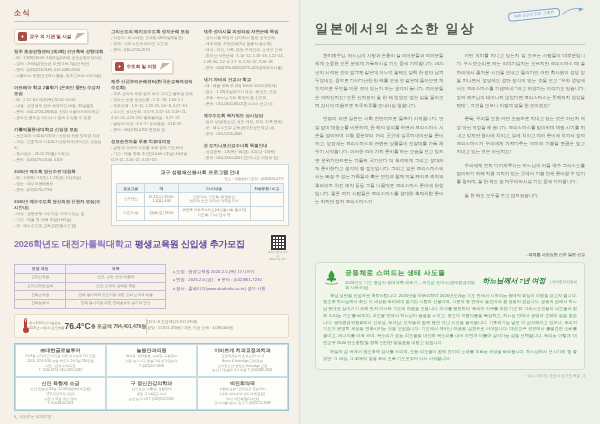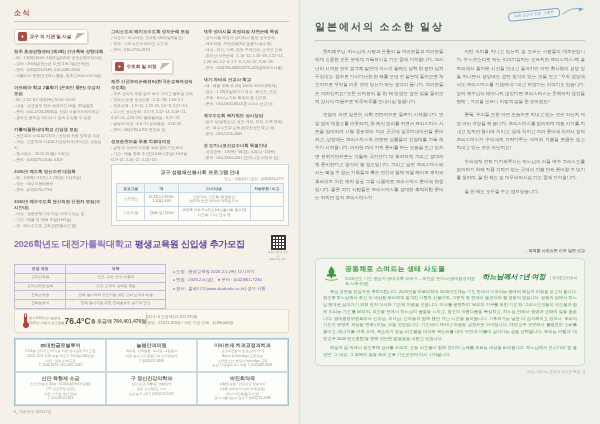--- a/index.html
+++ b/index.html
@@ -49,40 +49,40 @@
                            repeating-linear-gradient(90deg,#3a3a3a 0 1.5px,#fff 1.5px 3px);}
   .qr-cap{font-size:2.8px;color:#9a968c;line-height:1.3;margin-top:1px;white-space:pre-line;}
   .banner-body{display:flex;gap:7px;margin-top:2px;}
   table.bt{width:152px;border-collapse:collapse;flex:none;}
   .bt th{border:1px solid #c7bcd2;background:#f3eef6;font-size:3.9px;color:#77688c;padding:1.5px;}
   .bt td{border:1px solid #c7bcd2;font-size:3.6px;color:#8a877e;padding:1.5px 2px;text-align:center;line-height:1.3;}
   .bt .c-course{width:34%;}
   .bullets{flex:1;font-size:4.3px;color:#7b5fa8;line-height:2.0;padding-top:4px;}
   .bullet::before{content:"● ";font-size:3.5px;}
 
-  .thermo{display:flex;align-items:center;background:#faf7ef;border:1px solid #e4dcc8;border-radius:2px;padding:3px 7px;}
+  .thermo{margin-top:5px;display:flex;align-items:center;background:#faf7ef;border:1px solid #e4dcc8;border-radius:2px;padding:3px 7px;}
   .thermo-icon{width:7px;flex:none;display:flex;flex-direction:column;align-items:center;}
   .t-stem{width:3px;height:10px;background:linear-gradient(#ece7de 40%,#b8413a 40%);border:0.5px solid #b8413a;border-radius:2px 2px 0 0;}
   .t-bulb{width:6px;height:6px;background:#b8413a;border-radius:50%;margin-top:-1.5px;}
   .thermo-label{font-size:3.3px;color:#8d8a7e;line-height:1.45;white-space:pre-line;flex:none;}
   .thermo-temp{font-size:8.5px;font-weight:bold;color:#54514a;flex:none;}
   .thermo-total{font-size:5px;font-weight:bold;color:#6b675e;flex:none;}
   .thermo-div{width:1px;height:16px;background:#d9d2bf;flex:none;}
   .thermo-right{font-size:3.8px;color:#88857a;line-height:1.55;white-space:pre-line;}
 
   .ads{margin-top:5px;display:grid;grid-template-columns:1fr 1fr 1fr;border:1px solid #a6c4cf;background:#fdfdfa;}
   .ad{border:1px solid #c6dbe2;padding:2.5px 2px;text-align:center;min-height:30px;}
   .ad-name{font-size:5px;font-weight:bold;color:#5d5c55;margin-bottom:1px;}
   .ad-body{font-size:3.3px;color:#9a978b;line-height:1.45;white-space:pre-line;}
 
   .foot-left{margin-top:3px;font-size:3.8px;color:#9a978b;}
 
   
   .art-head{position:relative;padding-top:12px;padding-bottom:6px;margin-bottom:7px;border-bottom:1px solid #c0cbba;}
-  .art-title{font-family:"Liberation Serif",serif;font-size:10px;font-weight:bold;color:#4d594d;letter-spacing:2px;}
+  .art-title{font-family:"Liberation Serif",serif;font-size:13px;font-weight:bold;color:#4d594d;letter-spacing:2px;}
   .stamp-wrap{position:absolute;right:0;top:0;display:flex;align-items:center;transform:rotate(-6deg);}
   .stamp{color:#5b8cc0;border:1px solid #7aa3cc;border-radius:4px;font-size:3.6px;padding:1.5px 5px;white-space:nowrap;background:rgba(255,255,255,.3);}
   .stamp-arrow{margin-left:1px;}
 
   .art-cols{display:flex;gap:13px;height:198px;overflow:hidden;}
   .art-col{flex:1;font-family:"Liberation Serif",serif;font-size:4.5px;color:#686d64;line-height:1.85;text-align:justify;overflow:hidden;}
   .art-col p{text-indent:8px;margin-bottom:5px;}
   .byline{text-align:right;font-size:4px;color:#7a7e74;font-weight:bold;margin-top:2px;margin-bottom:5px;}
 
   .eco{border:1px solid #cfe0c9;background:#f1f5ec;border-radius:4px;padding:5px 7px 5px;}

